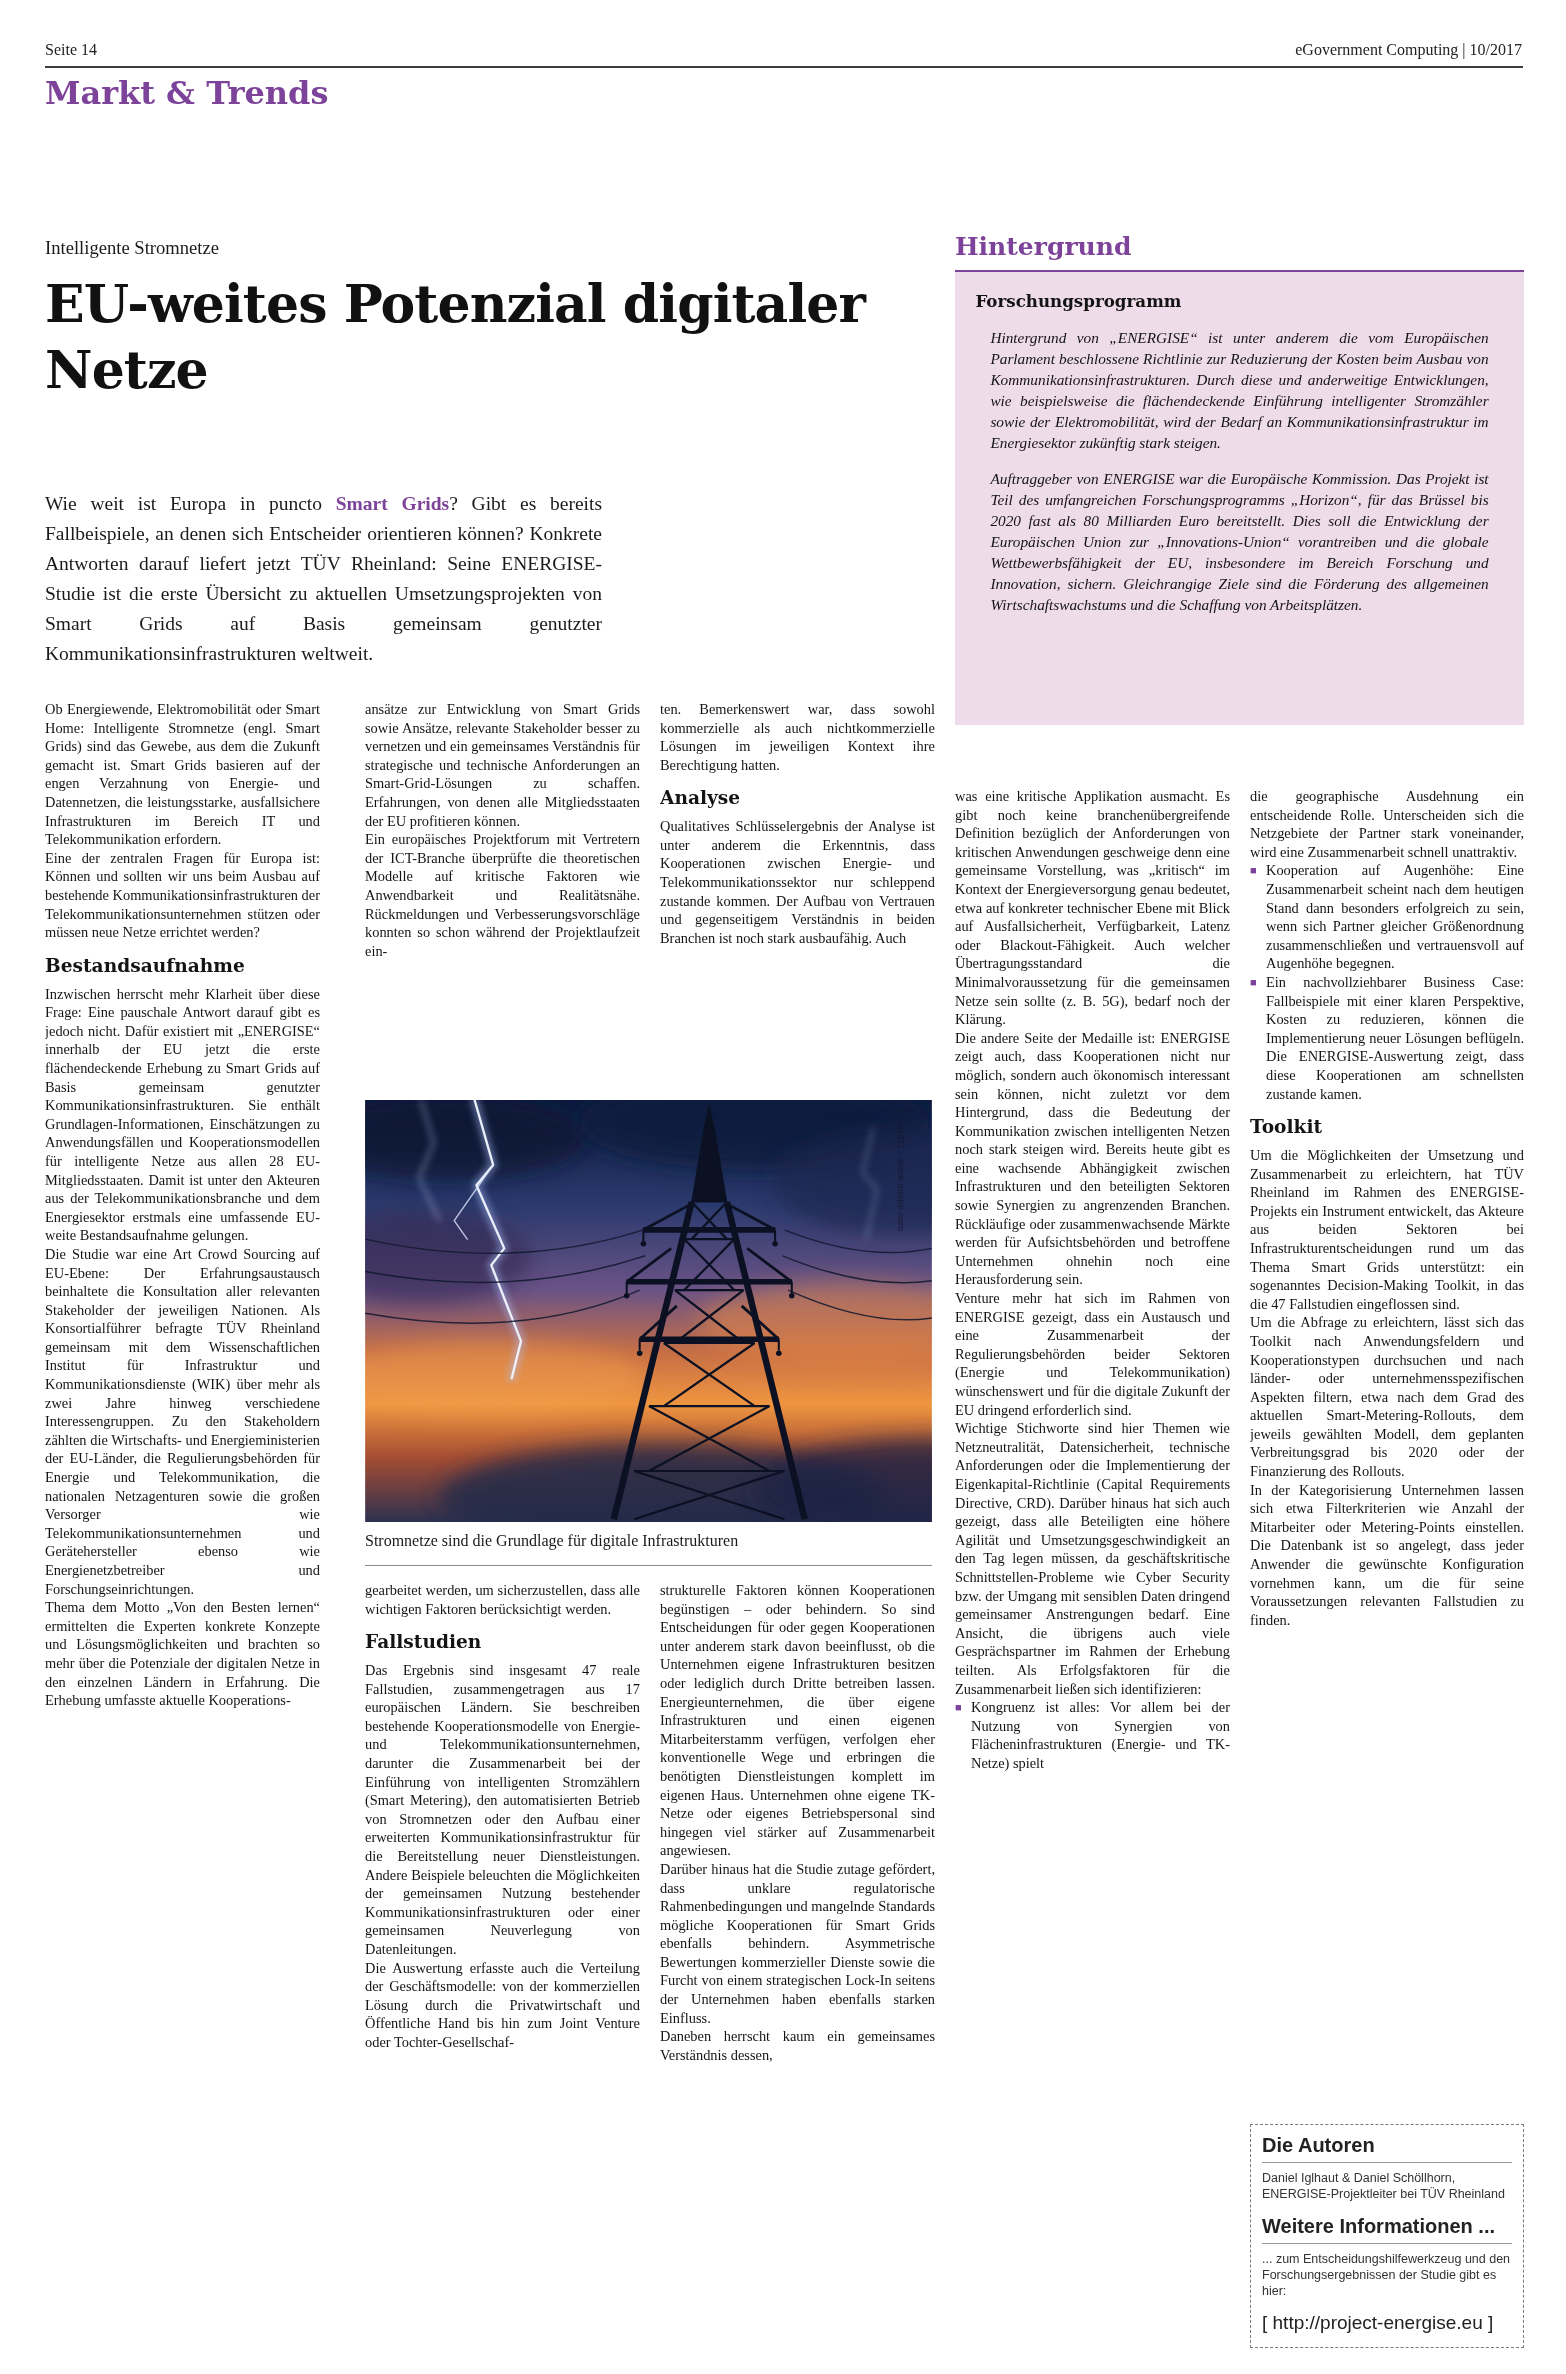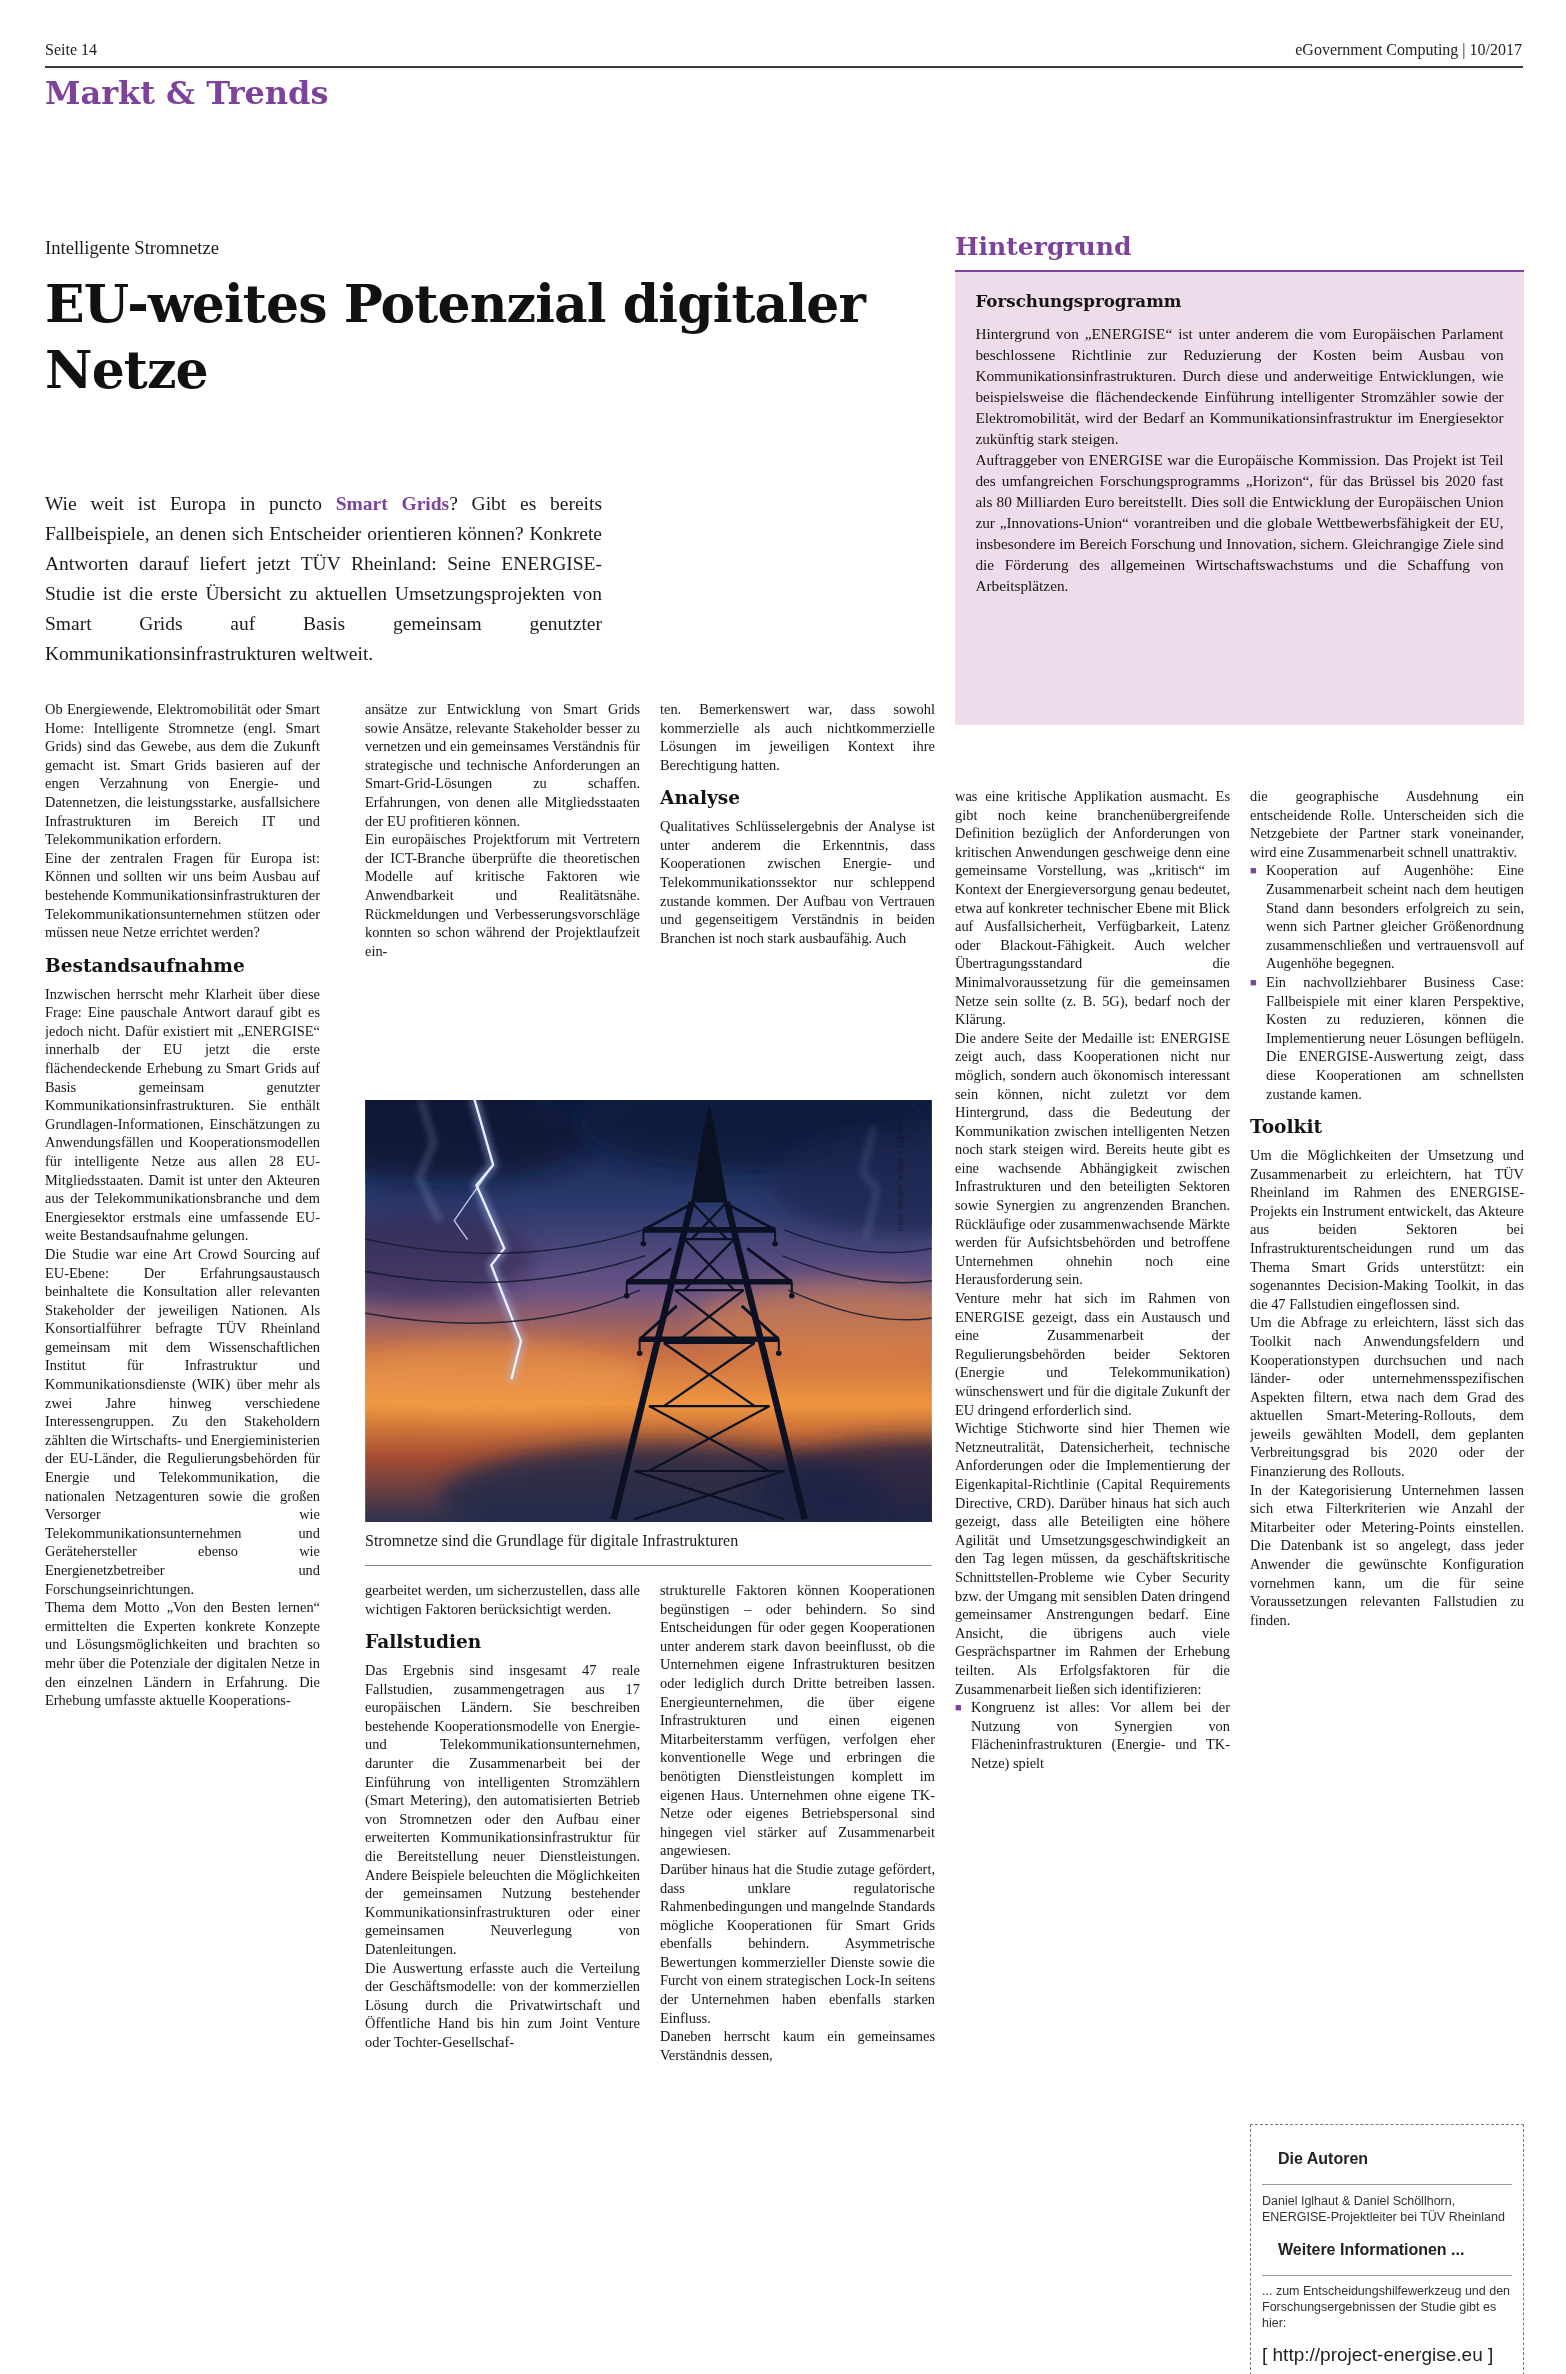--- a/index.html
+++ b/index.html
@@ -38,36 +38,36 @@
   #col4{left:955px;top:787px;height:1507px;}
   #col5{left:1250px;top:787px;width:274px;height:1291px;}
 
   
   .infobox-title{position:absolute;left:955px;top:232px;font-family:"DejaVu Serif",serif;
                  font-weight:bold;font-size:25px;color:#7d4299;}
   .infobox-rule{position:absolute;left:955px;top:270px;width:569px;height:1.9px;background:#7d4299;}
   .infobox{position:absolute;left:955px;top:272px;width:569px;height:453px;background:#eedcea;
            box-sizing:border-box;padding:18.6px 20.4px;font-size:15.3px;line-height:21px;}
   .infobox h4{margin:0 0 11px 0;font-family:"DejaVu Serif",serif;font-size:16.7px;}
-  .infobox p{margin:0;text-align:justify;hyphens:auto;}
+  .infobox p{margin:15px;text-align:justify;hyphens:auto;font-style:italic;}
 
   
   .photo{position:absolute;left:365px;top:1100px;width:567px;height:422px;overflow:hidden;}
   .photo svg{display:block;}
   .credit{position:absolute;left:907px;top:1109px;transform:rotate(90deg);transform-origin:left top;
           font-family:"Liberation Sans",sans-serif;font-size:9.7px;color:rgba(20,20,40,0.75);
           white-space:nowrap;}
   .caption{position:absolute;left:365px;top:1532px;width:567px;font-size:16px;color:#1a1a1a;}
   .caption-rule{position:absolute;left:365px;top:1565px;width:567px;height:0.9px;background:#8a8a8a;}
 
   
   .authors{position:absolute;left:1250px;top:2124px;width:274px;box-sizing:border-box;
            border:1.9px dashed #7a7a7a;padding:9.3px 11px 13px 11px;
            font-family:"Liberation Sans",sans-serif;color:#222;}
-  .authors .bx-title{font-size:16px;font-weight:bold;margin:16px;}
+  .authors .bx-title{font-size:20px;font-weight:bold;margin:0;}
   .authors .bx-rule{height:0.9px;background:#9a9a9a;margin:4.6px 0 7.4px 0;}
   .authors .bx-text{font-size:12.5px;line-height:16px;margin:0 0 13px 0;color:#333;}
   .authors .bx-link{font-size:19px;font-weight:normal;color:#222;margin:3px 0 0 0;cursor:pointer;}
 </style>
 </head>
 <body>
 
 <div class="page">
 
   <div class="hdr-label hdr-left">Seite 14</div>

